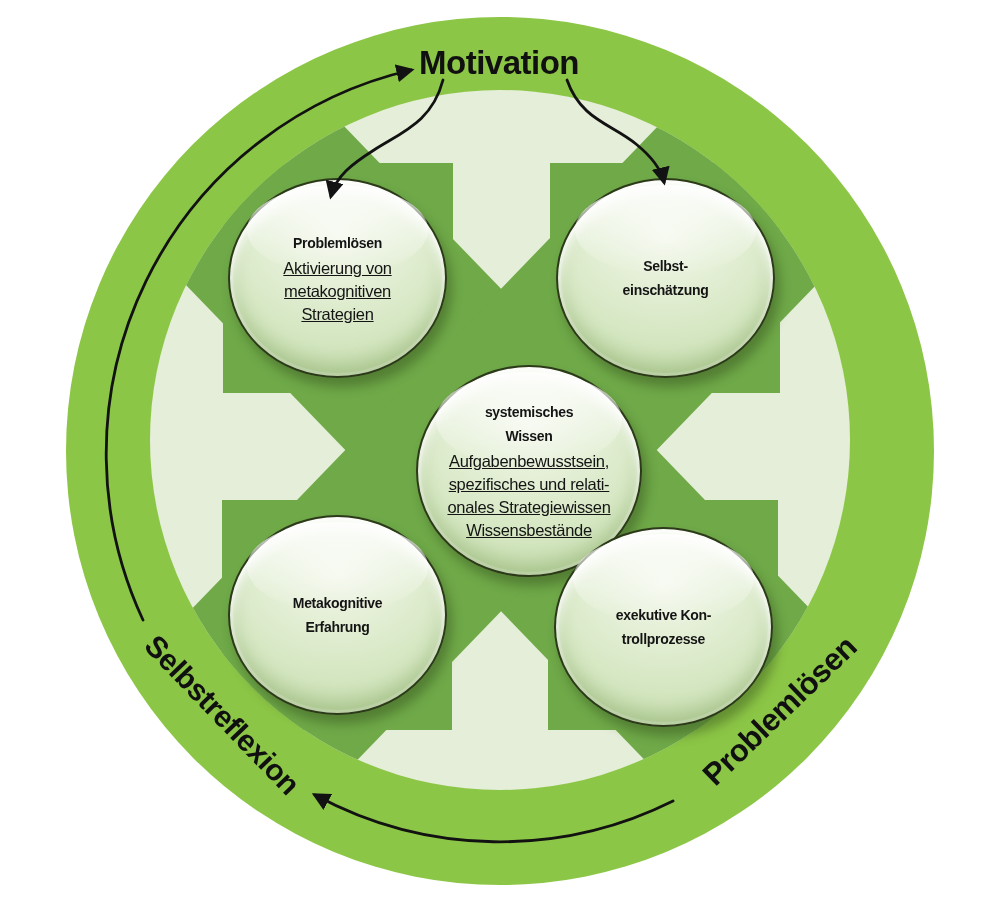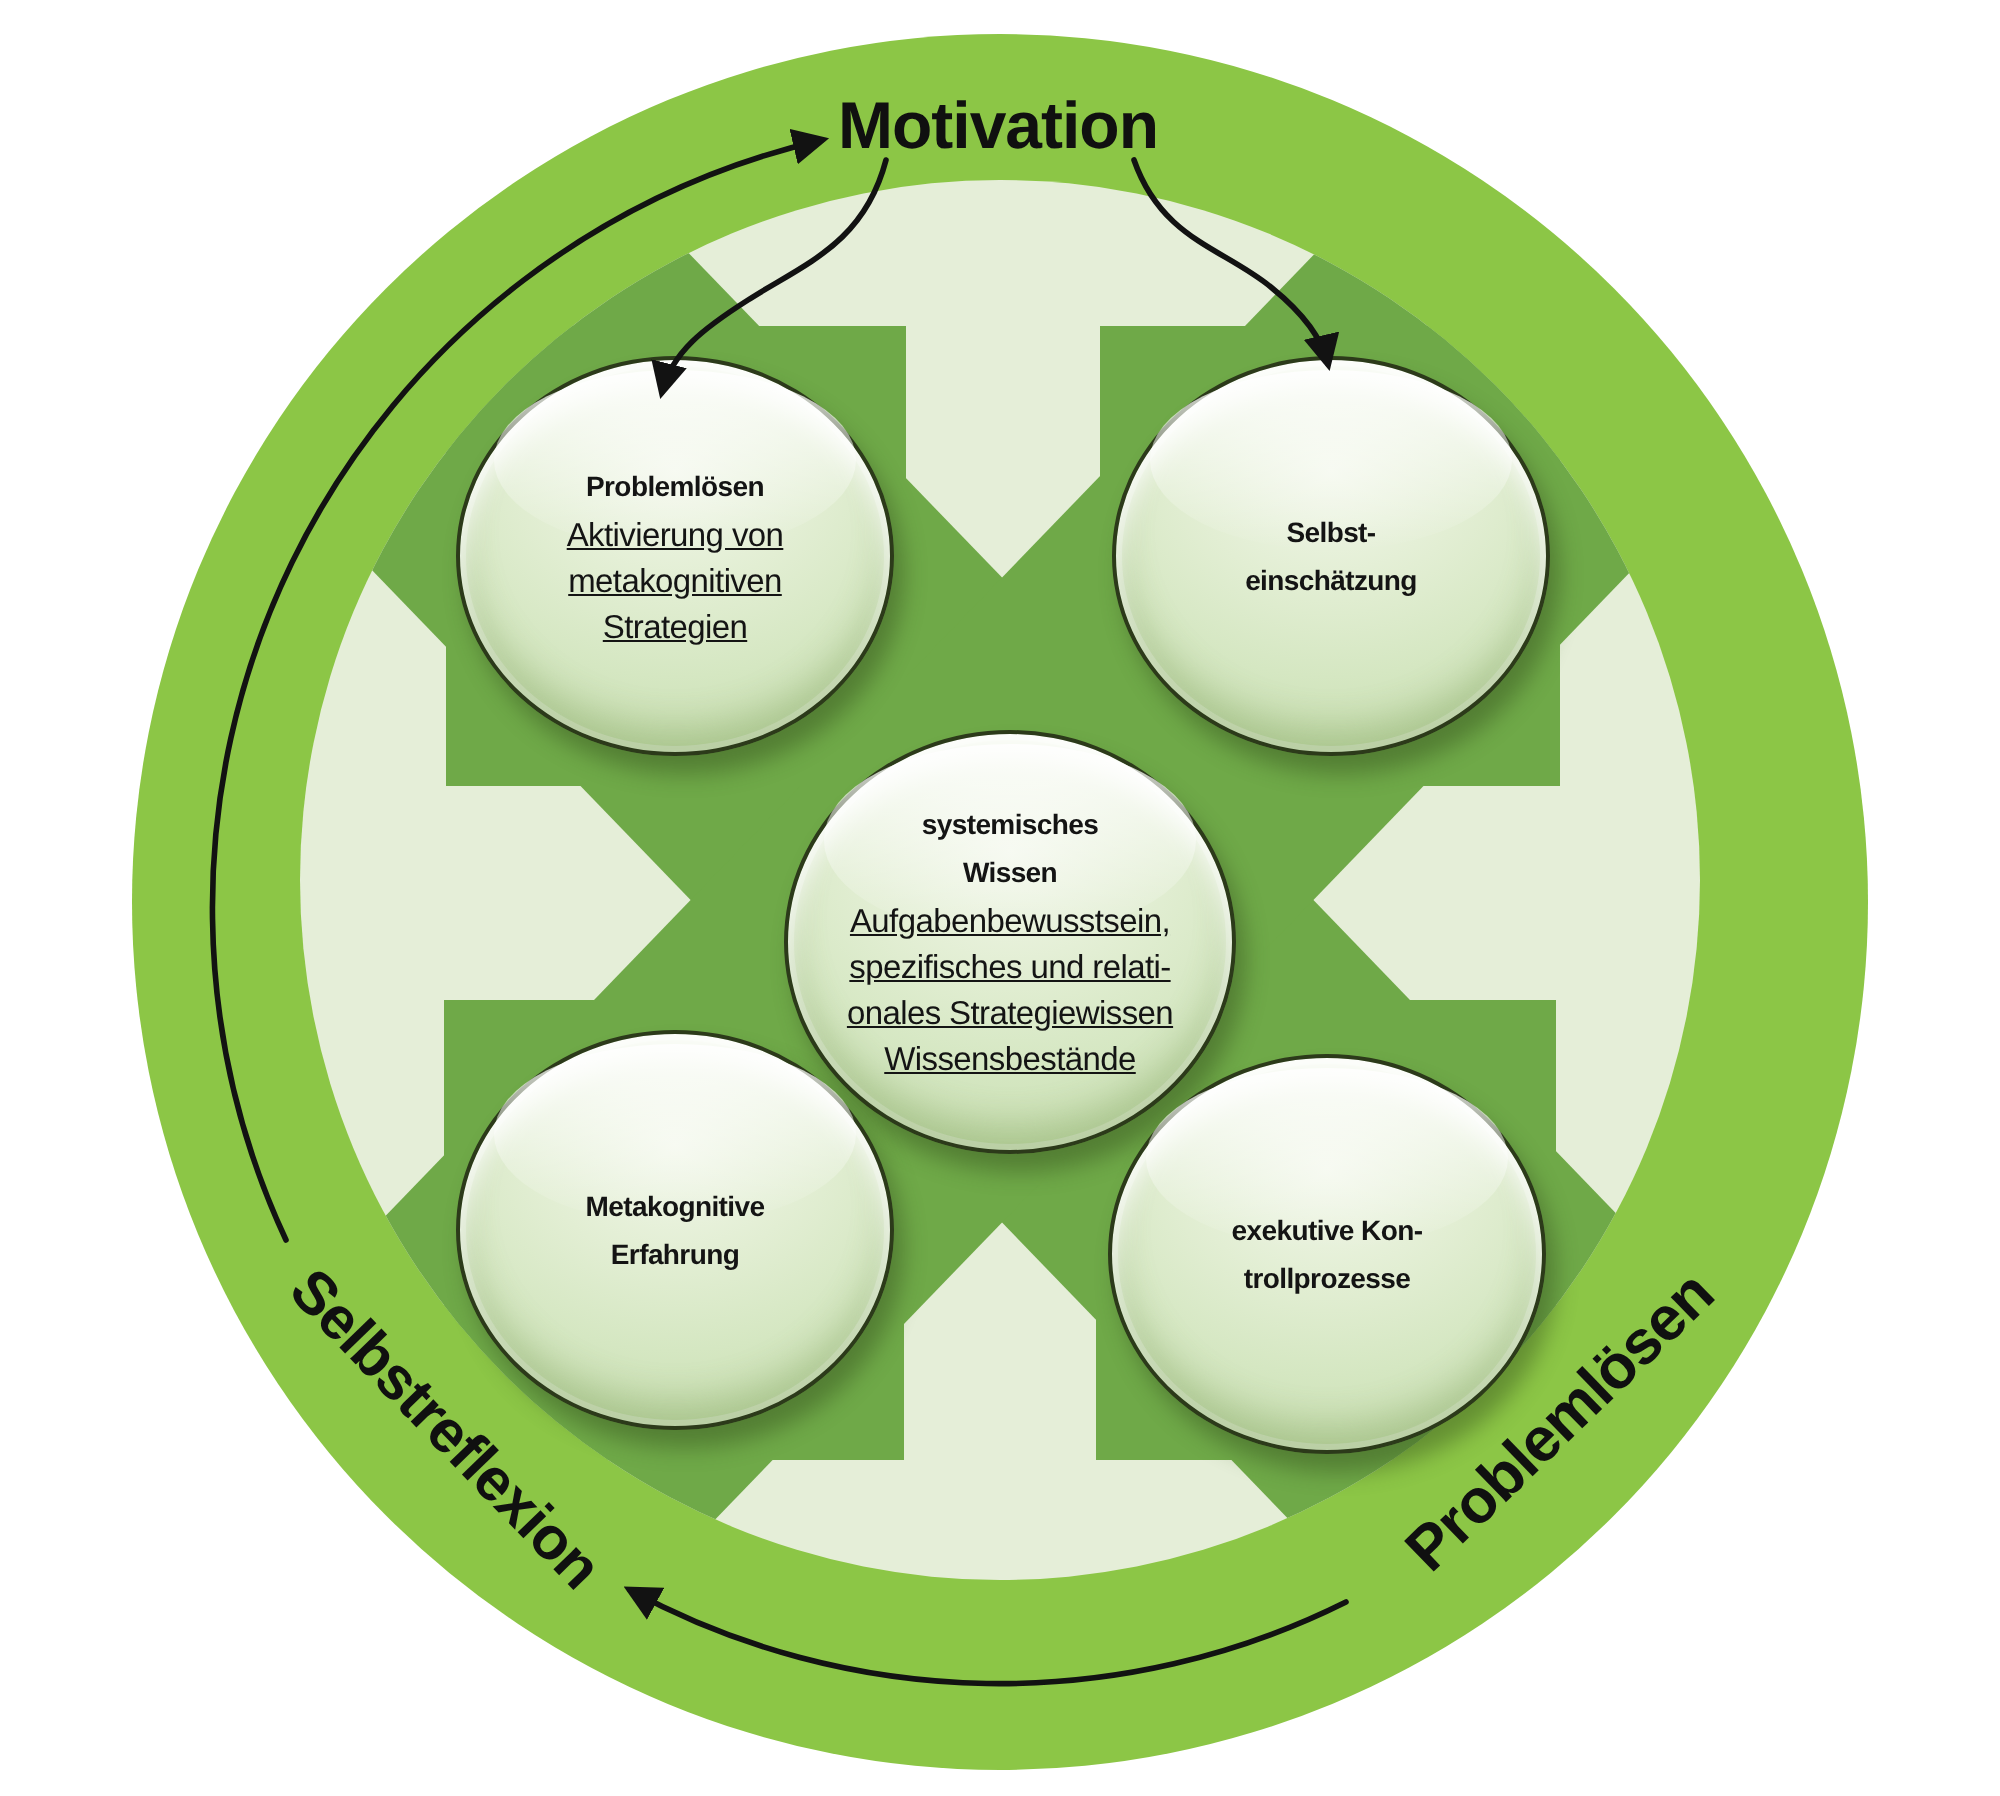--- a/index.html
+++ b/index.html
@@ -62,21 +62,21 @@
     <div class="node-body">Aktivierung von
 metakognitiven
 Strategien</div>
   </div>
 
   <div class="node" style="left:556px;top:178px;width:219px;height:200px;">
     <div class="node-title">Selbst-
 einschätzung</div>
   </div>
 
-  <div class="node" style="left:392px;top:365px;width:226px;height:212px;">
+  <div class="node" style="left:416px;top:365px;width:226px;height:212px;">
     <div class="node-title">systemisches
 Wissen</div>
     <div class="node-body">Aufgabenbewusstsein,
 spezifisches und relati-
 onales Strategiewissen
 Wissensbestände</div>
   </div>
 
   <div class="node" style="left:228px;top:515px;width:219px;height:200px;">
     <div class="node-title">Metakognitive

